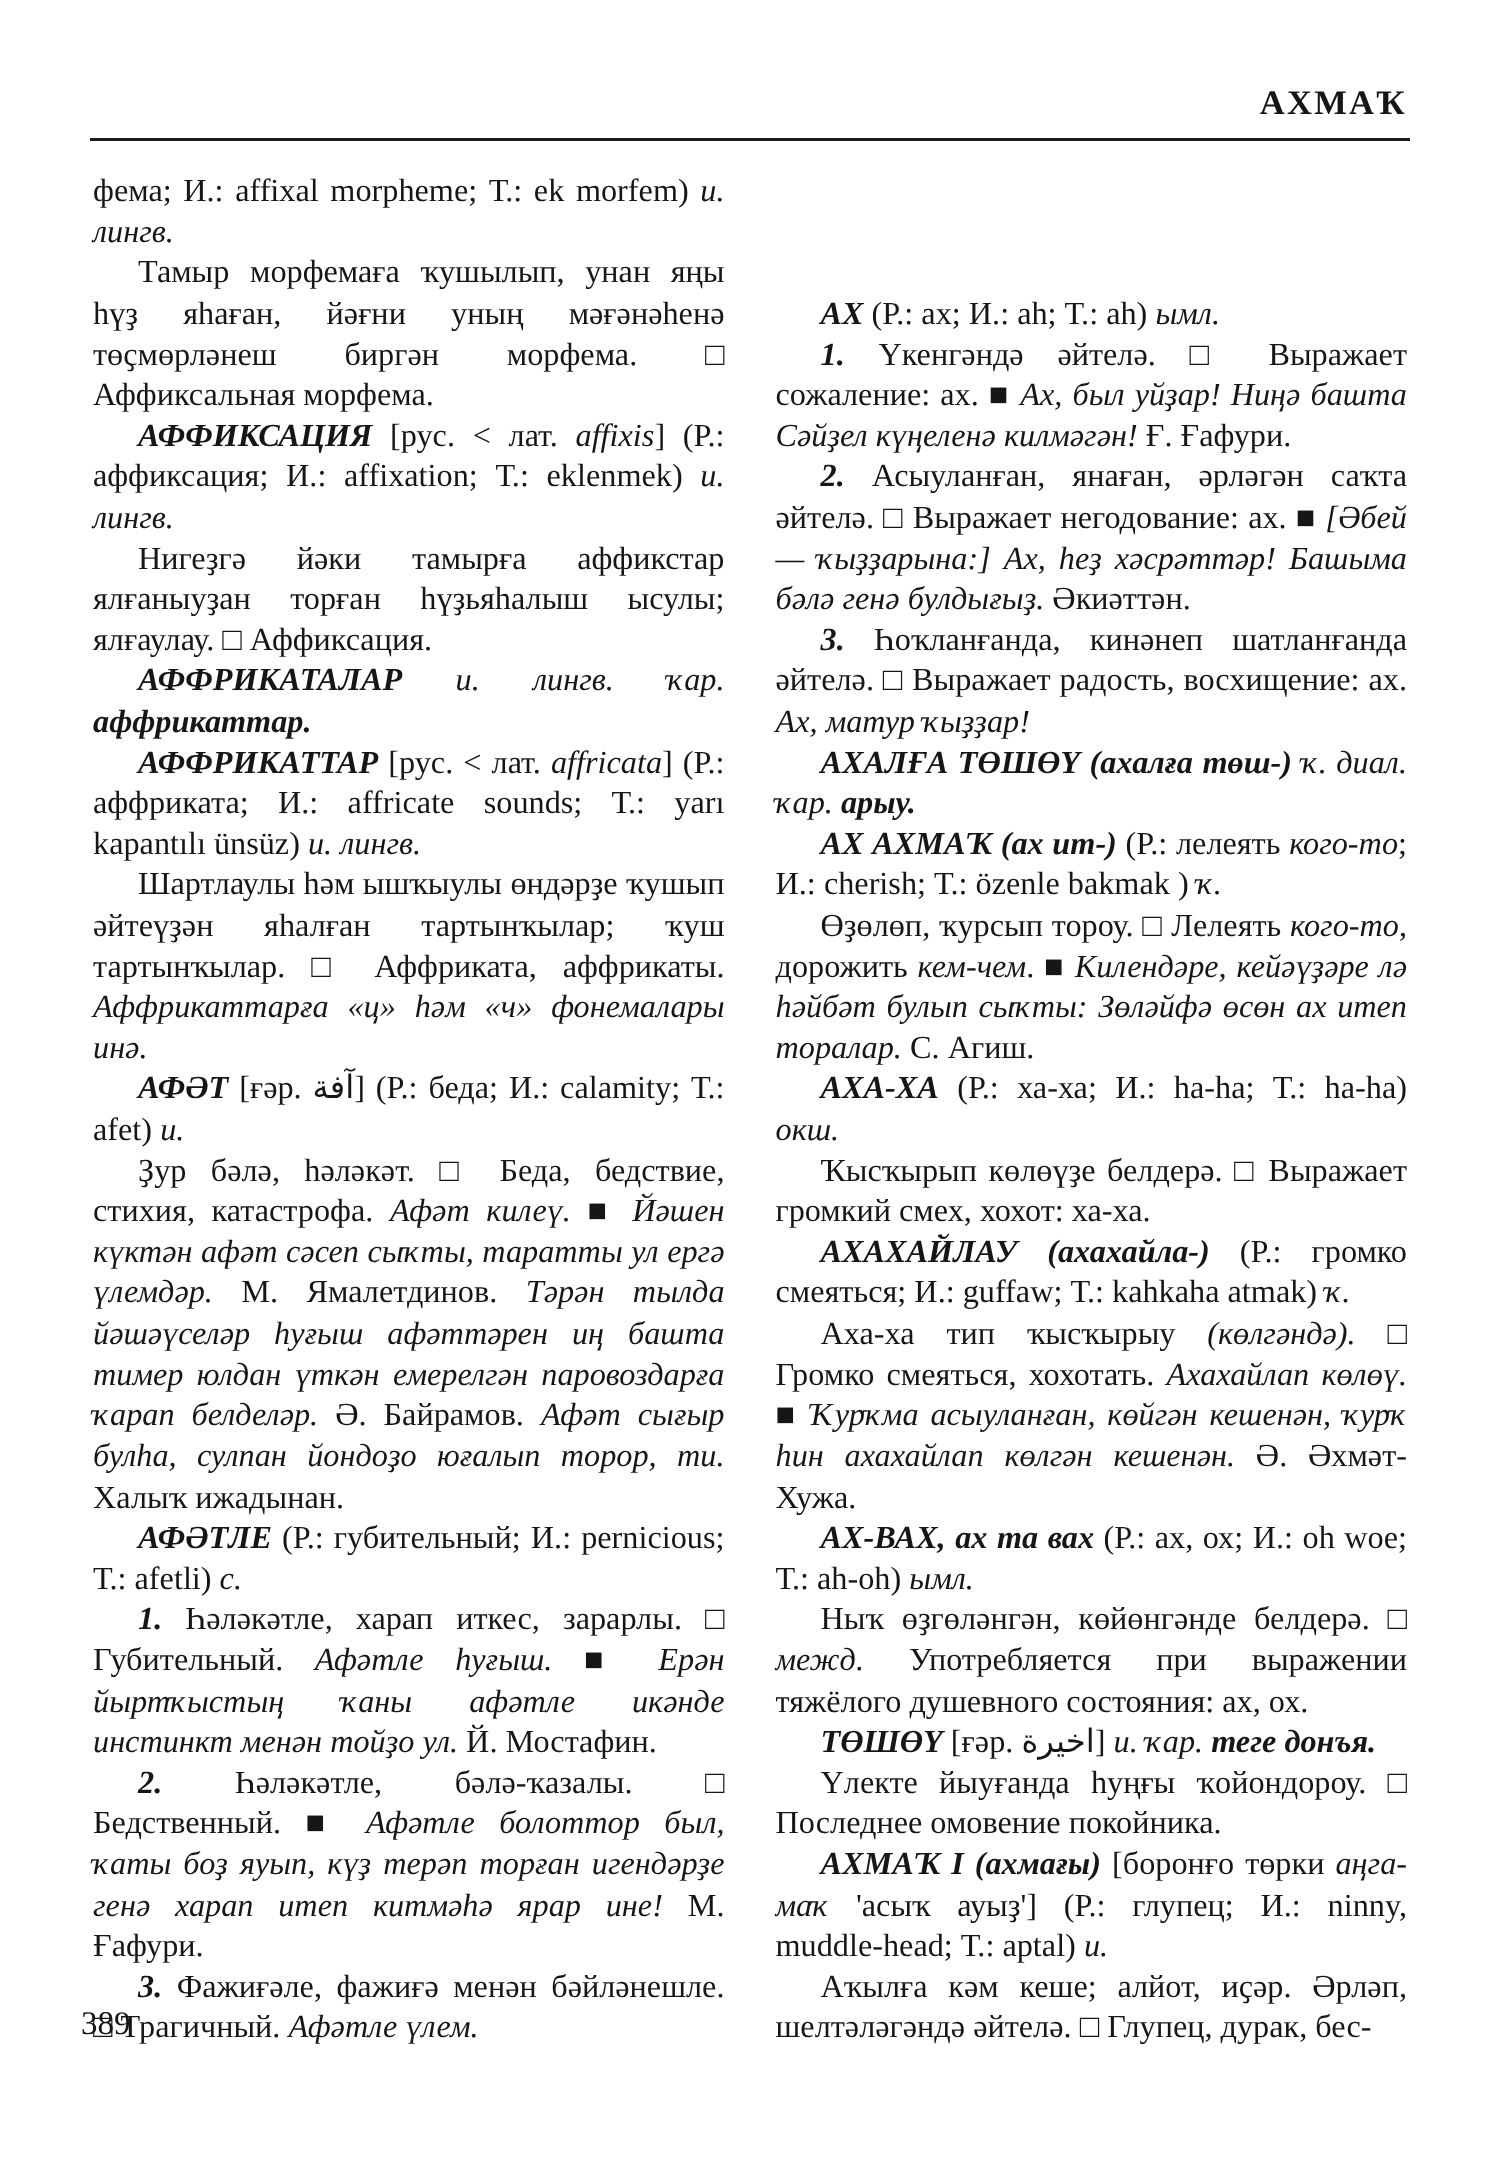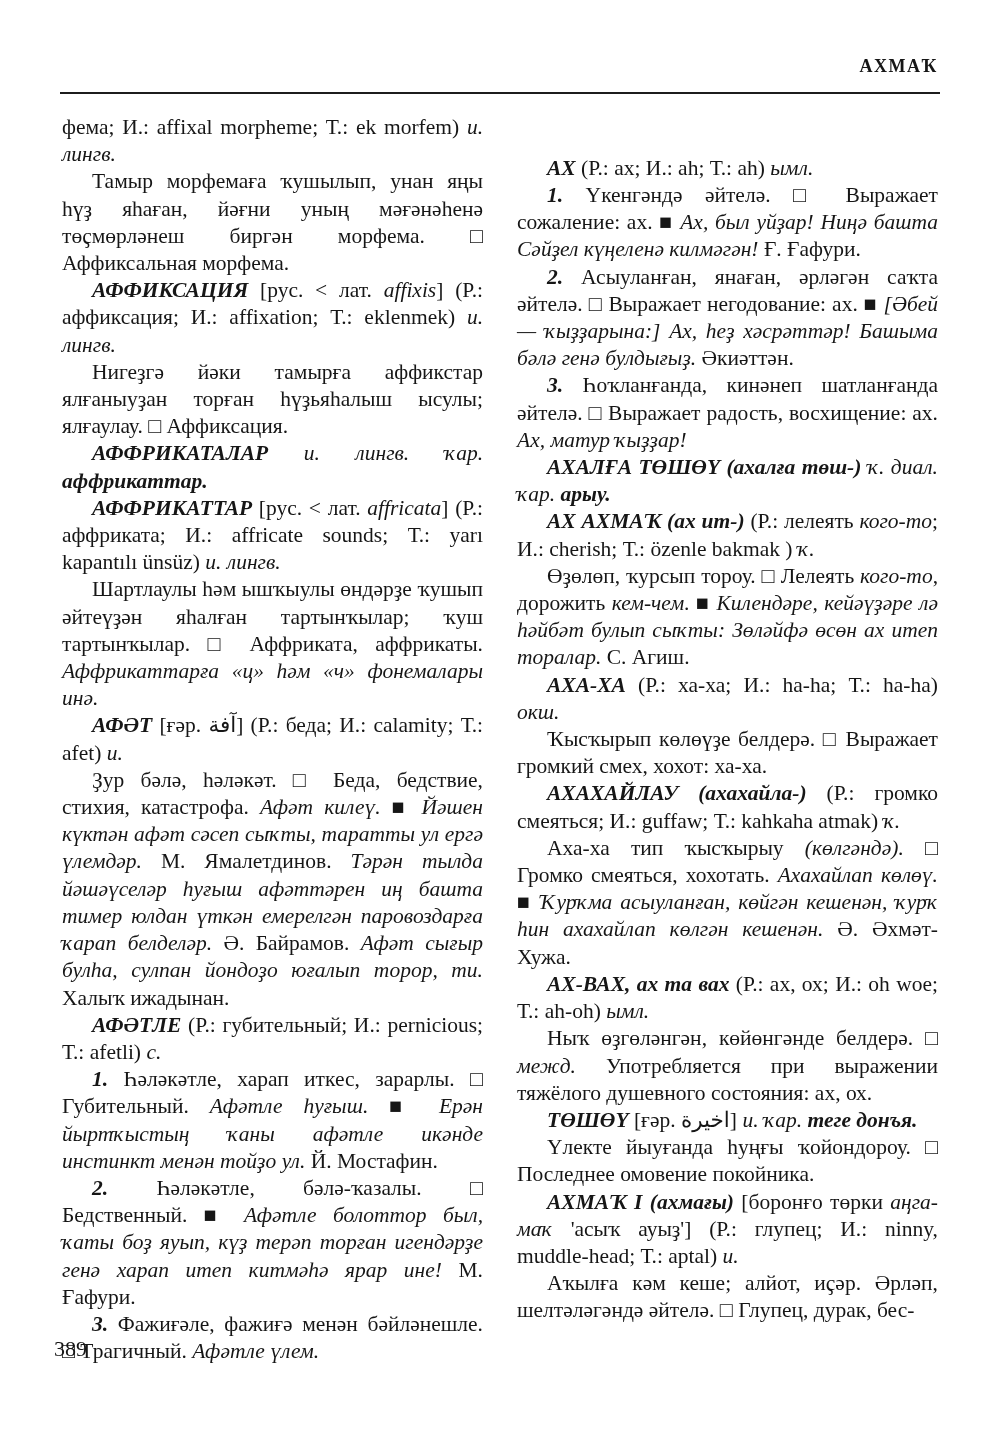--- a/index.html
+++ b/index.html
@@ -6,29 +6,29 @@
   .page{
     position:relative;
     width:1000px;height:1444px;
     background:#ffffff;
     font-family:"Liberation Serif","DejaVu Serif",serif;
     color:#161616;
     overflow:hidden;
   }
   .running-head{
     position:absolute;top:56px;right:62px;
-    font-size:18px;font-weight:700;letter-spacing:1.5px;
+    font-size:23px;font-weight:700;letter-spacing:1.5px;
   }
   .rule{
     position:absolute;top:92px;left:60px;width:880px;height:0;
     border-top:2.5px solid #1c1c1c;
   }
   .columns{
     position:absolute;top:114px;left:62px;width:876px;
-    display:flex;gap:34px;align-items:center;
+    display:flex;gap:34px;align-items:flex-end;
   }
   .col{
     width:421px;
     font-size:21.5px;line-height:27.2px;
     text-align:justify;
   }
   .para{margin:0;text-indent:0;}
   .para.indent{text-indent:30px;}
   .s-n{font-weight:400;font-style:normal;}
   .s-b{font-weight:700;font-style:italic;}

